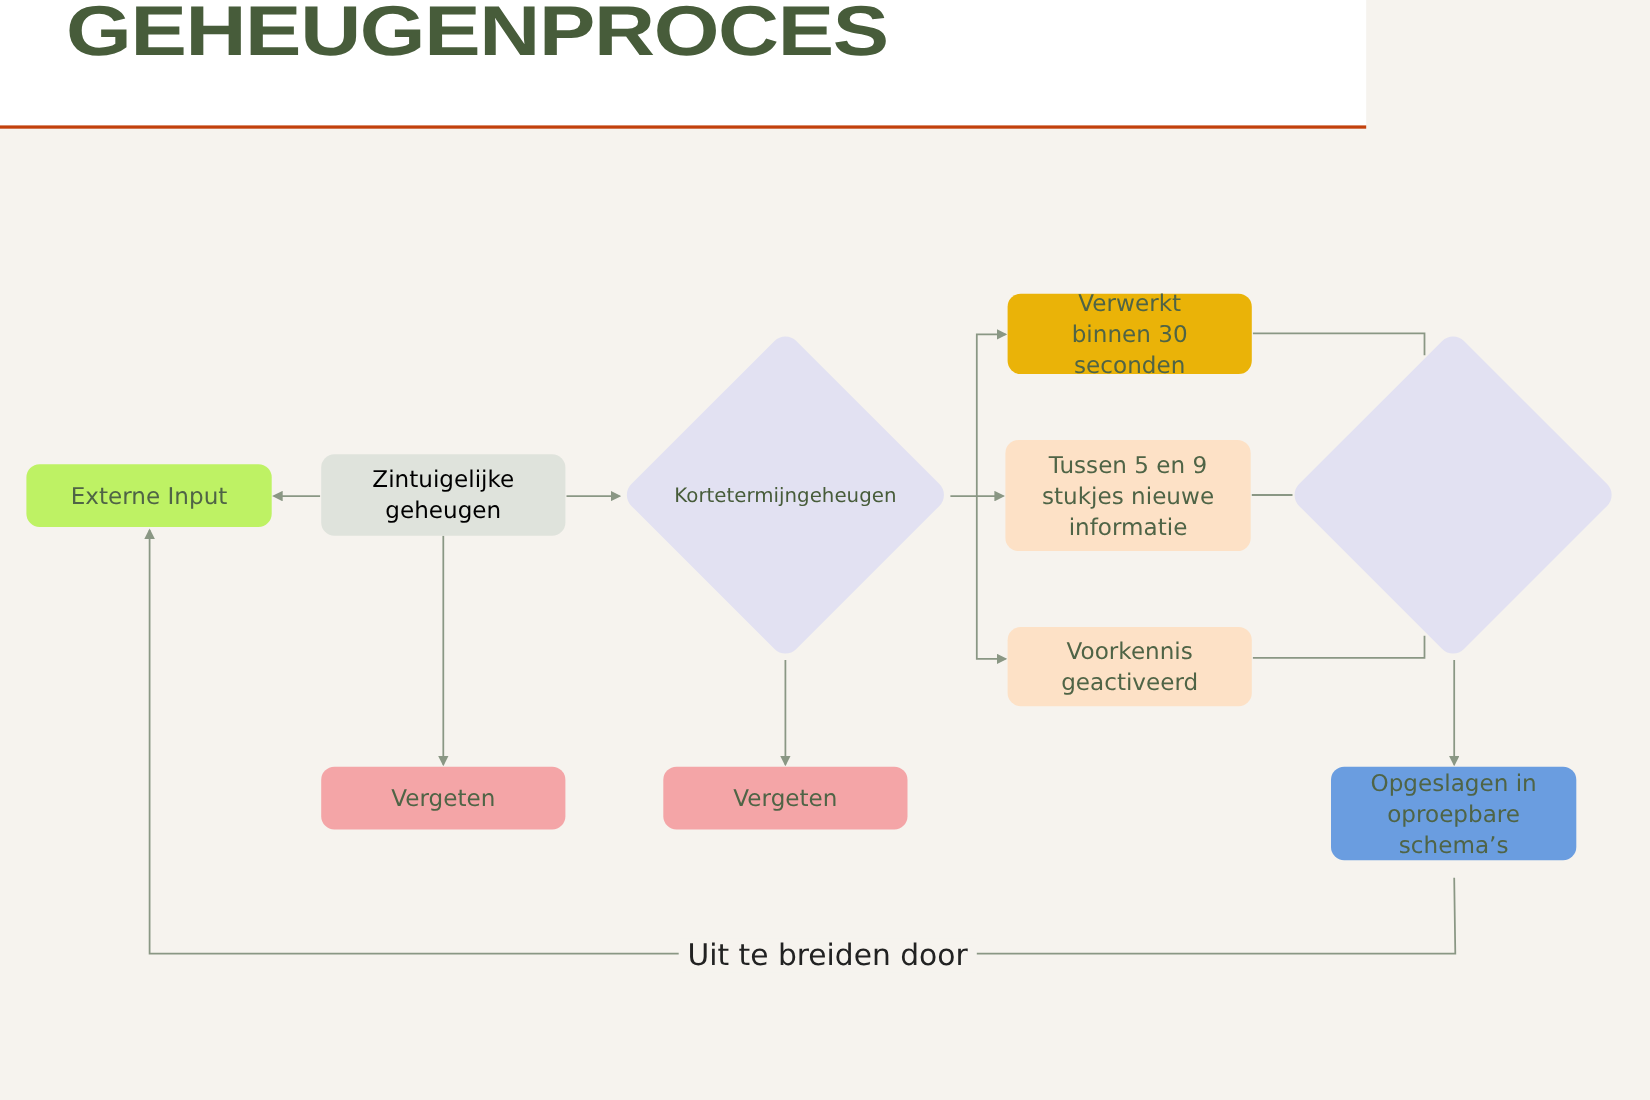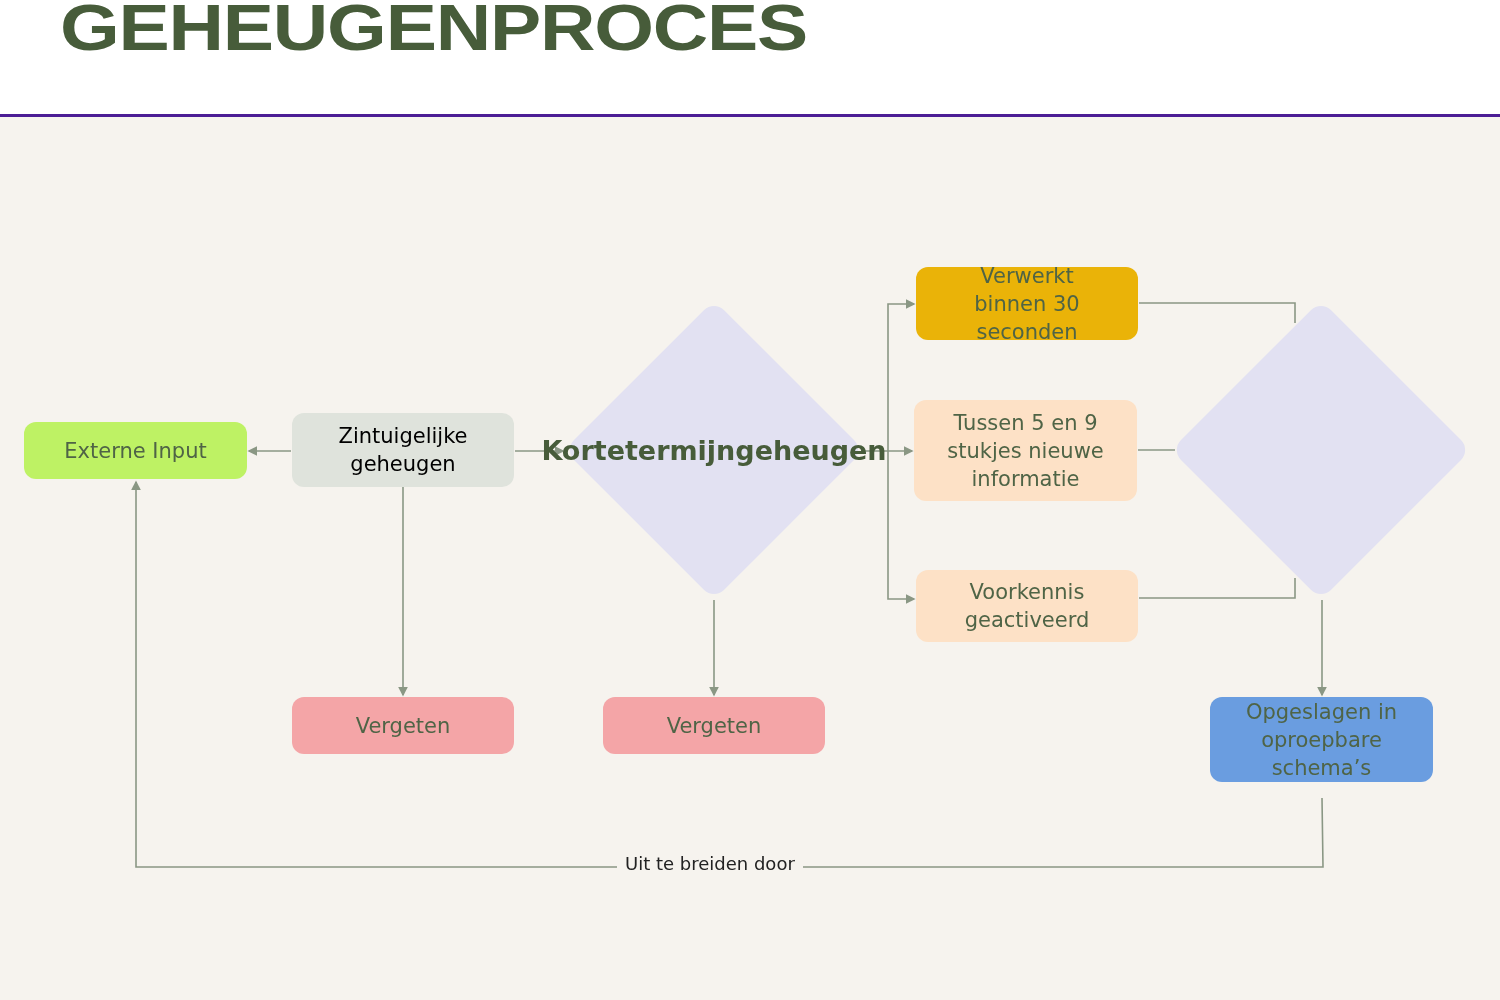--- a/index.html
+++ b/index.html
@@ -1,25 +1,25 @@
 <!DOCTYPE html>
 <html><head>
 <meta charset="utf-8">
 <style>
   html, body { margin:0; padding:0; }
   body { width:1500px; height:1000px; position:relative; overflow:hidden; background:#f6f3ee; font-family:"DejaVu Sans", sans-serif; }
-  .header { position:absolute; left:0; top:0; width:1500px; height:114px; background:#ffffff; border-bottom:3px solid #4c1d95; }
+  .header { position:absolute; left:0; top:0; width:1242px; height:114px; background:#ffffff; border-bottom:3px solid #c2410c; }
   .title { position:absolute; left:60px; top:-10px; font-family:"Liberation Sans", sans-serif; font-weight:bold; font-size:64px; color:#475c3a; letter-spacing:-1px; line-height:76px; transform:scaleX(1.2); transform-origin:left top; }
   svg.wires { position:absolute; left:0; top:0; }
   .node { position:absolute; display:flex; align-items:center; justify-content:center; text-align:center; border-radius:12px; color:#4f6446; font-size:21px; line-height:28px; box-sizing:border-box; }
   .bold { font-weight:normal; color:#000000; }
   .diamond-wrap { position:absolute; display:flex; align-items:center; justify-content:center; }
   .diamond { position:absolute; width:212px; height:212px; background:#e2e1f2; border-radius:14px; transform:rotate(45deg); }
-  .diamond-label { position:relative; font-weight:bold; font-size:27px; color:#475c3a; white-space:nowrap; }
-  .edge-label { position:absolute; left:617px; top:853px; font-size:18px; color:#222; background:#f6f3ee; padding:0 8px; font-family:"DejaVu Sans", sans-serif; }
+  .diamond-label { position:relative; font-weight:normal; font-size:18px; color:#475c3a; white-space:nowrap; }
+  .edge-label { position:absolute; left:617px; top:853px; font-size:27px; color:#222; background:#f6f3ee; padding:0 8px; font-family:"DejaVu Sans", sans-serif; }
 </style>
 </head>
 <body>
 
 <div class="header">
   <div class="title">GEHEUGENPROCES</div>
 </div>
 
 <svg class="wires" width="1500" height="1000">
   <defs>

